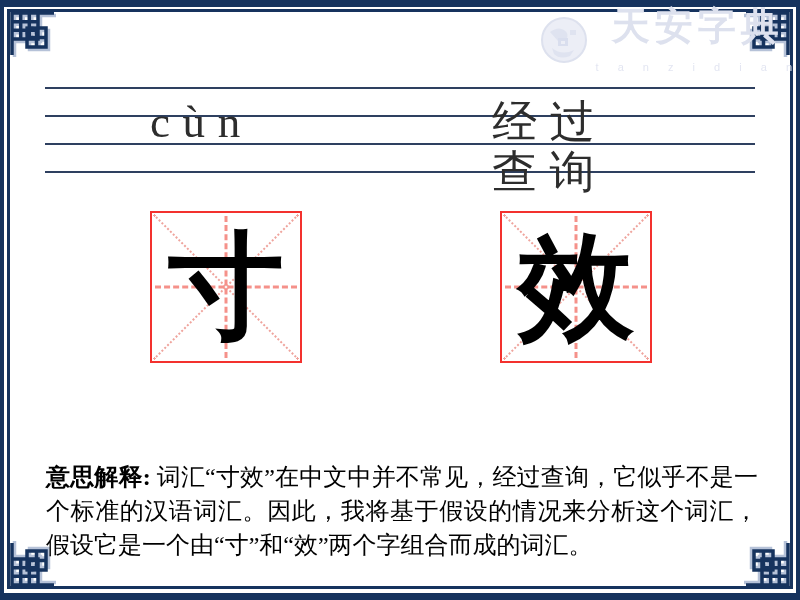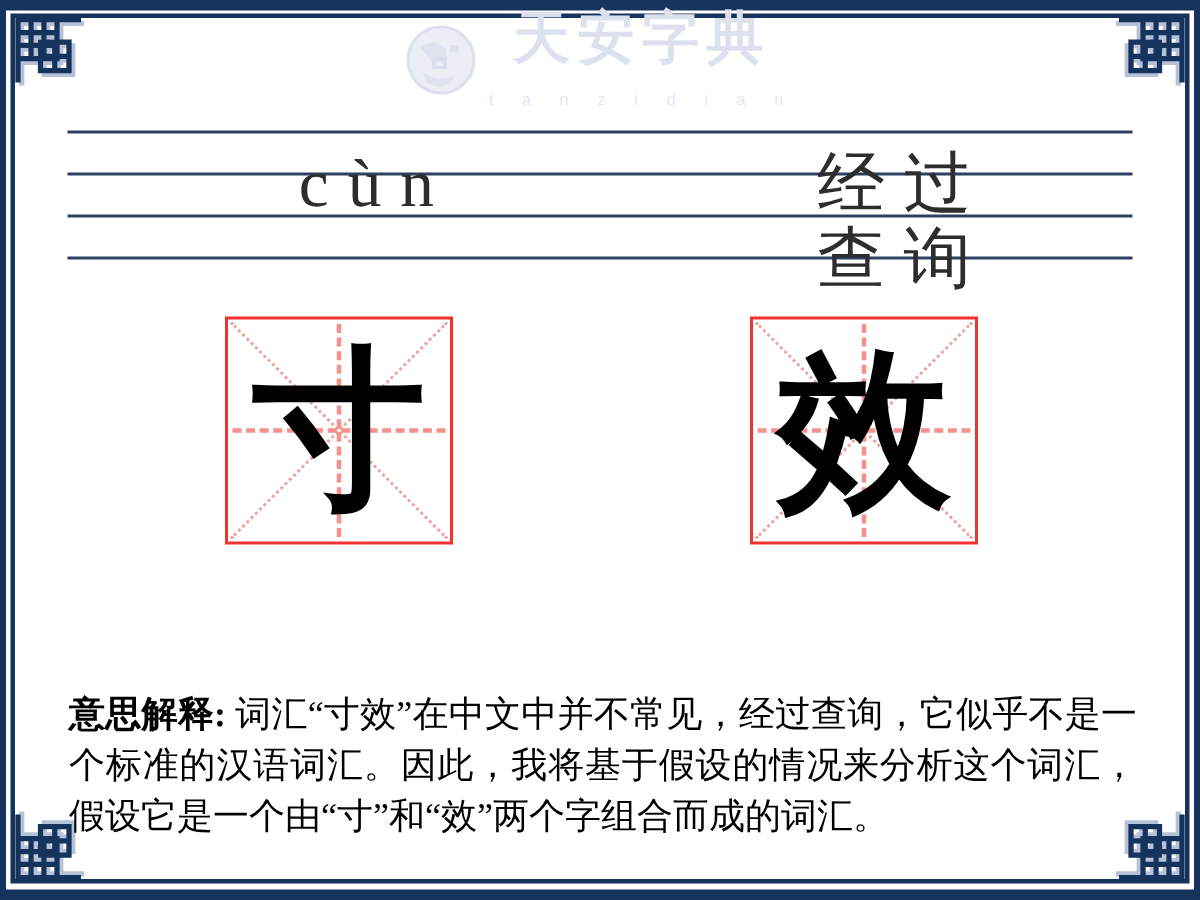--- a/index.html
+++ b/index.html
@@ -19,36 +19,36 @@
   }
   
   .corner{position:absolute;width:46px;height:46px;}
   .corner-tl{left:10px;top:11px;}
   .corner-tr{right:10px;top:11px;transform:scaleX(-1);}
   .corner-bl{left:10px;bottom:13px;transform:scaleY(-1);}
   .corner-br{right:10px;bottom:13px;transform:scale(-1,-1);}
   
   .logo{
     position:absolute;left:0;top:10px;width:800px;height:60px;
-    display:flex;justify-content:center;align-items:center;gap:8px;
+    display:flex;justify-content:flex-end;align-items:center;gap:8px;
   }
   .logo-text{display:flex;flex-direction:column;align-items:center;}
   .logo-title{
     font-size:38px;font-weight:bold;color:#dde1ee;letter-spacing:5px;
     line-height:38px;font-family:"Liberation Serif","DejaVu Serif",serif;
   }
   .logo-sub{
     font-size:11px;color:#e3e6f2;letter-spacing:8px;line-height:12px;
     margin-top:16px;font-family:"Liberation Sans","DejaVu Sans",sans-serif;
   }
   
   .staff-line{position:absolute;left:45px;width:710px;height:2px;background:#2e4060;}
   .pinyin{
     position:absolute;top:97px;height:50px;font-size:45px;color:#2d2d2d;
-    letter-spacing:0.28em;text-align:right;line-height:50px;
+    letter-spacing:0.28em;text-align:left;line-height:50px;
     font-family:"Liberation Serif","DejaVu Serif",serif;
   }
   .pinyin-1{left:150px;width:152px;}
   .pinyin-2{left:492px;width:168px;}
   
   .hanzi-box{
     position:absolute;top:211px;width:152px;height:152px;box-sizing:border-box;
     border:2px solid #f3312e;background:#ffffff;
   }
   .box-1{left:150px;}

